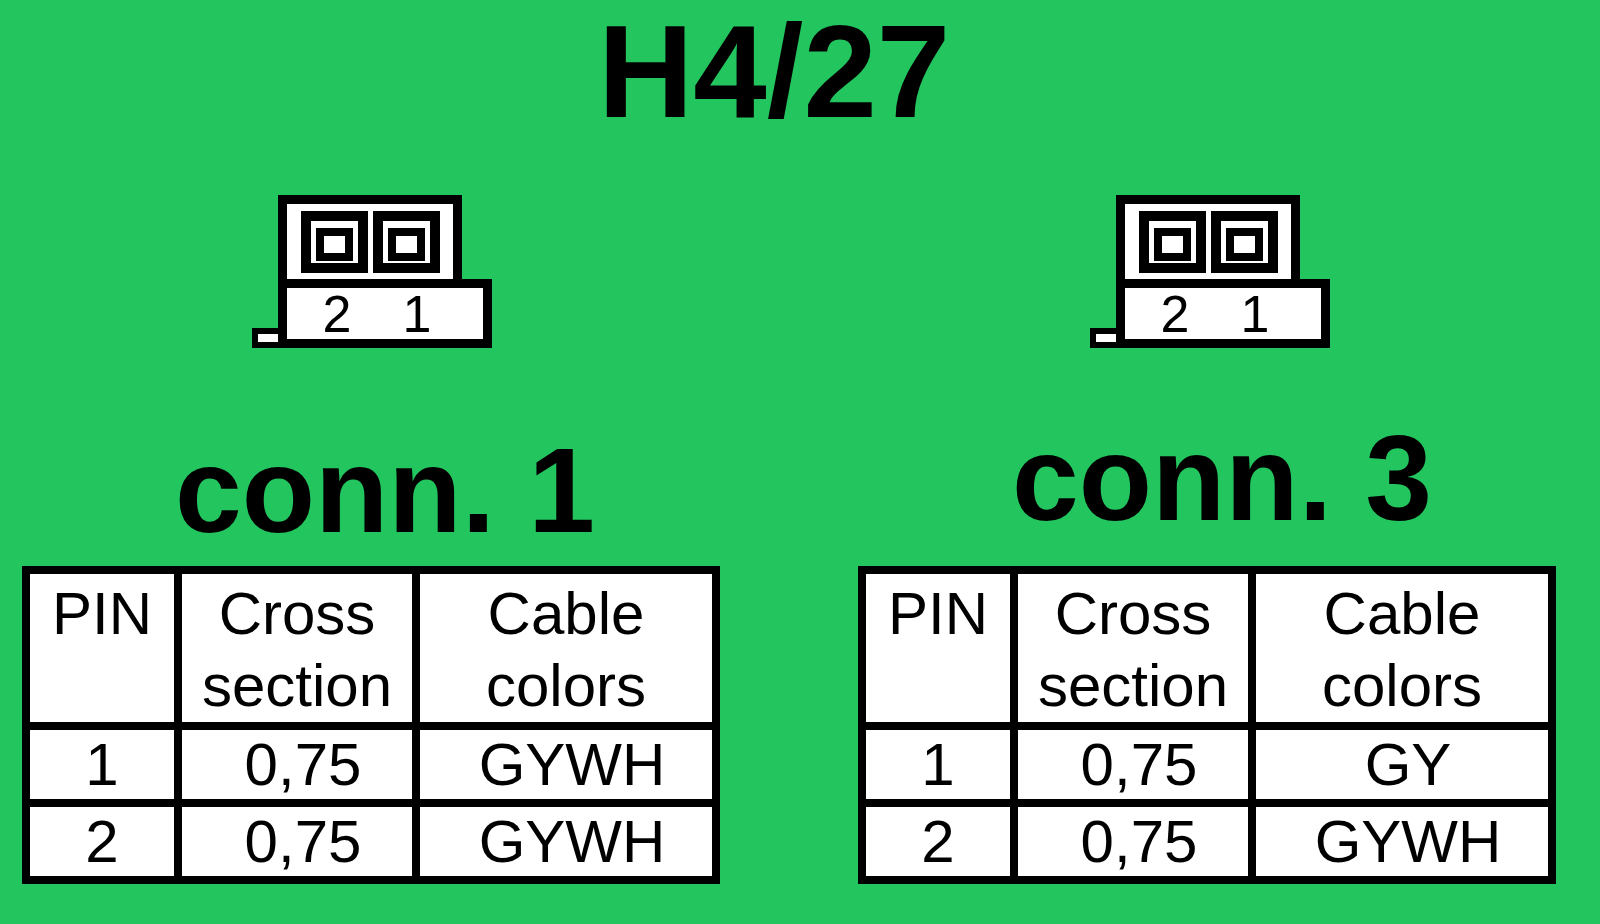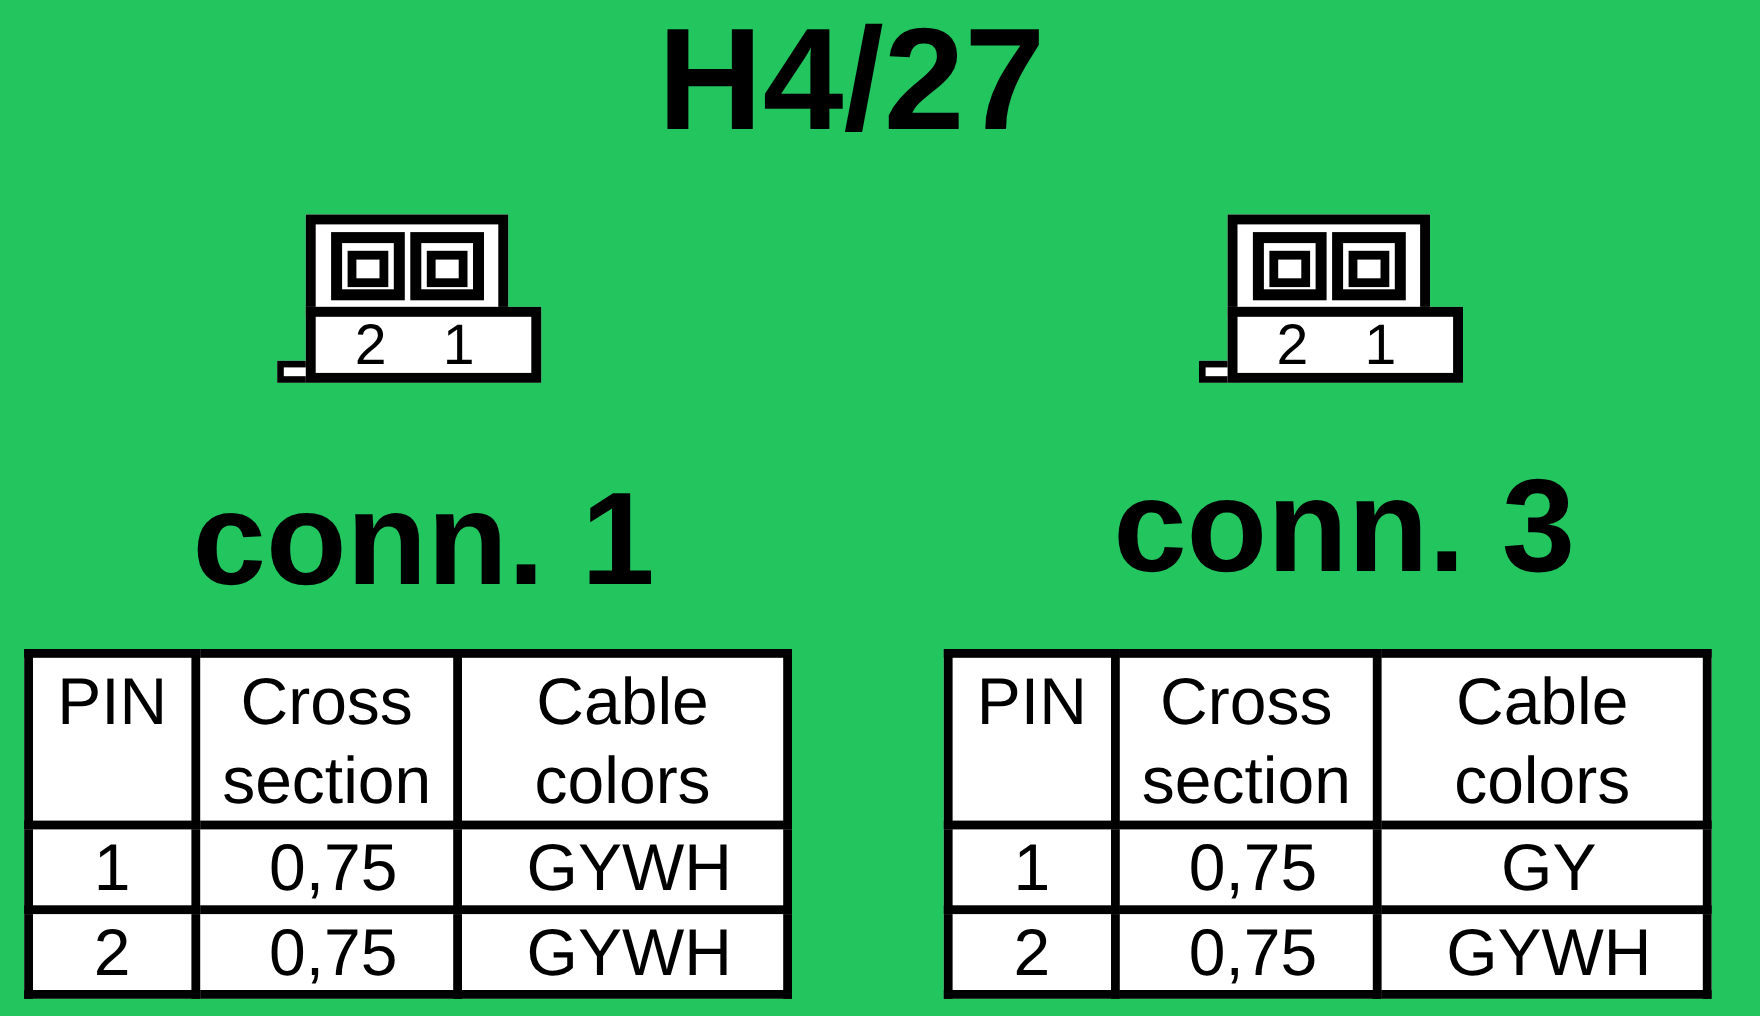--- a/index.html
+++ b/index.html
@@ -99,21 +99,21 @@
     font-size: 52px;
     line-height: 48px;
     font-weight: normal;
   }
   .pin-num.p2 { left: 20px; }
   .pin-num.p1 { left: 100px; }
 
   
   table.pin-table {
     position: absolute;
-    top: 590px;
+    top: 566px;
     border-collapse: collapse;
     background: #fff;
     table-layout: fixed;
     border: 6px solid #a16207;
     font-size: 60px;
   }
   table.pin-table.t1 { left: 22px; }
   table.pin-table.t2 { left: 858px; }
   .pin-table th, .pin-table td {
     border: 8px solid #000;

